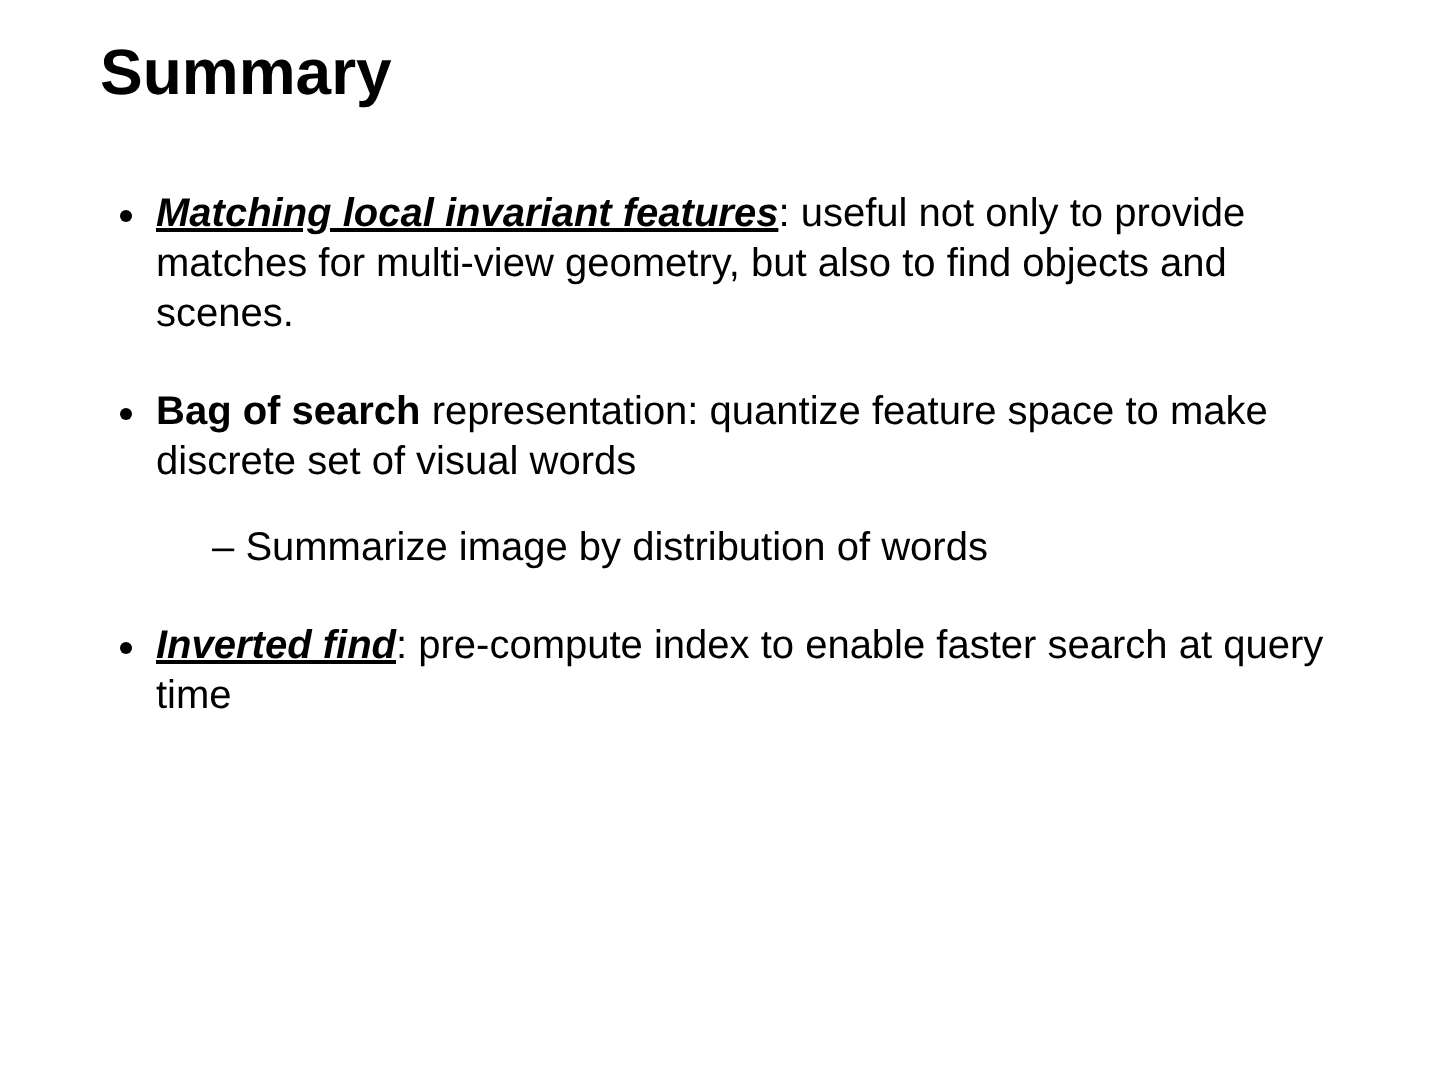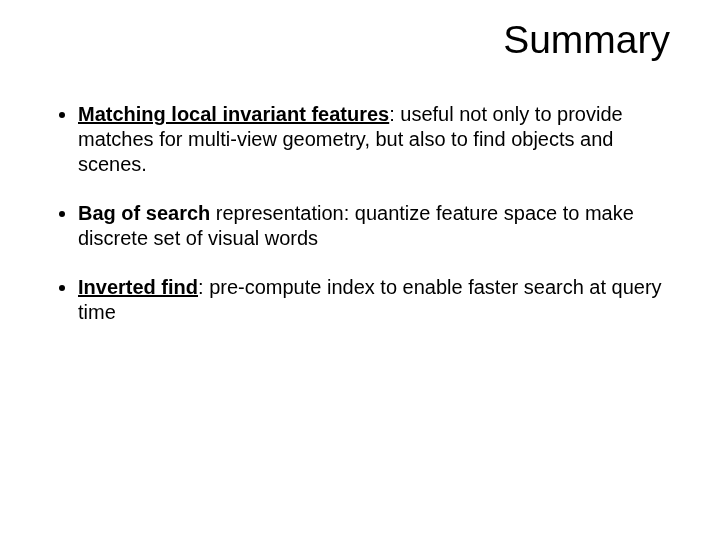--- a/index.html
+++ b/index.html
@@ -11,23 +11,23 @@
     font-family: Arial, Helvetica, sans-serif;
     color: #000000;
   }
   .slide {
     box-sizing: border-box;
     width: 720px;
     height: 540px;
     padding: 18px 50px 0 50px;
   }
   .title {
-    text-align: right;
-    font-size: 39px;
-    font-weight: normal;
+    text-align: left;
+    font-size: 32px;
+    font-weight: bold;
     margin: 0 0 40px 0;
   }
   ul.top {
     list-style: disc;
     margin: 0;
     padding-left: 28px;
   }
   ul.top > li {
     font-size: 20px;
     line-height: 1.25;
@@ -44,36 +44,38 @@
     margin-bottom: 14px;
   }
   ul.sub > li::before {
     content: "–  ";
   }
   .bold {
     font-weight: bold;
   }
   .underline {
     text-decoration: underline;
+    font-style: italic;
   }
 </style>
 </head>
 <body>
 
 <div class="slide">
   <h1 class="title">Summary</h1>
 
   <ul class="top">
     <li>
       <span class="bold underline">Matching local invariant features</span><span>: useful not only to provide matches for multi-view geometry, but also to find objects and scenes.</span>
     </li>
 
     <li>
       <span class="bold">Bag of search</span><span> representation: quantize feature space to make discrete set of visual words</span>
       <ul class="sub">
+        <li>Summarize image by distribution of words</li>
       </ul>
     </li>
 
     <li>
       <span class="bold underline">Inverted find</span><span>: pre-compute index to enable faster search at query time</span>
     </li>
   </ul>
 </div>
 
 </body></html>

